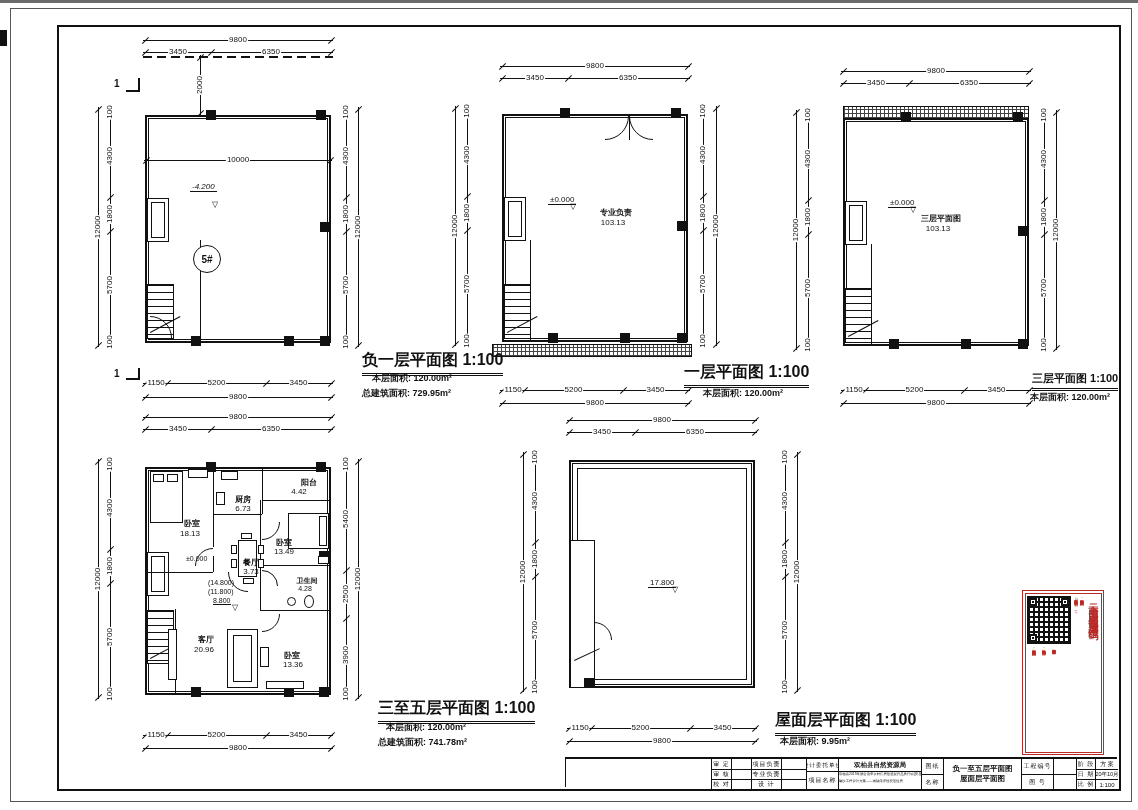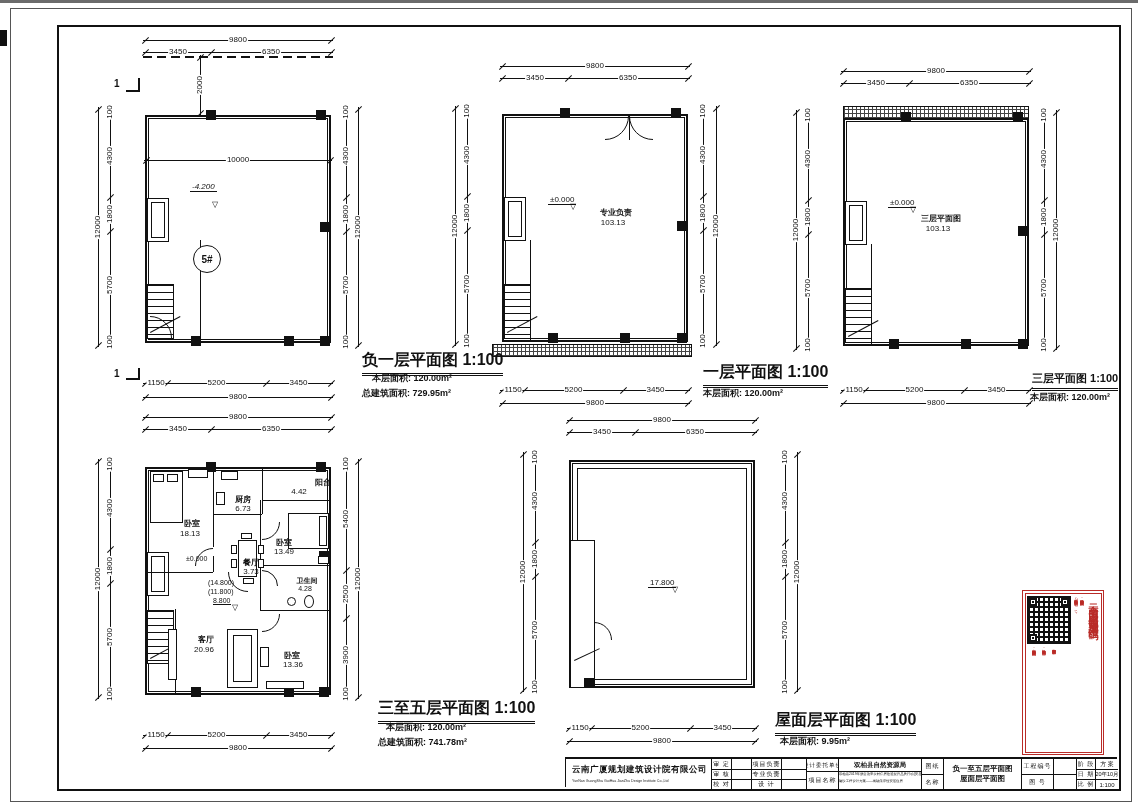--- a/index.html
+++ b/index.html
@@ -481,21 +481,21 @@
     <span>本层面积:</span> <span>120.00m²</span>
   </div>
   <div class="abs area-line" style="left:362px;top:387px;">
     <span>总建筑面积:</span> <span>729.95m²</span>
   </div>
 
   <span class="abs lvl" style="left:548px;top:195px;">±0.000</span>
   <span class="abs tri" style="left:570px;top:203px;">▽</span>
   <span class="abs room-name" style="left:616px;top:207px;">专业负责</span>
   <span class="abs room-area" style="left:613px;top:218px;">103.13</span>
-  <div class="abs ptitle" style="left:703px;top:362px;">
+  <div class="abs ptitle" style="left:684px;top:362px;">
     <span>一层平面图</span>&nbsp;<span>1:100</span>
   </div>
   <div class="abs area-line" style="left:703px;top:387px;">
     <span>本层面积:</span> <span>120.00m²</span>
   </div>
 
   <span class="abs lvl" style="left:888px;top:198px;">±0.000</span>
   <span class="abs tri" style="left:910px;top:206px;">▽</span>
   <span class="abs room-name" style="left:941px;top:213px;">三层平面图</span>
   <span class="abs room-area" style="left:938px;top:224px;">103.13</span>
@@ -503,21 +503,21 @@
     <span>三层平面图</span>&nbsp;<span>1:100</span>
   </div>
   <div class="abs area-line" style="left:1030px;top:391px;">
     <span>本层面积:</span> <span>120.00m²</span>
   </div>
 
   <span class="abs room-name" style="left:192px;top:518px;">卧室</span>
   <span class="abs room-area" style="left:190px;top:529px;">18.13</span>
   <span class="abs room-name" style="left:243px;top:494px;">厨房</span>
   <span class="abs room-area" style="left:243px;top:504px;">6.73</span>
-  <span class="abs room-name" style="left:299px;top:477px;padding-left:48px;">阳台</span>
+  <span class="abs room-name" style="left:285px;top:477px;padding-left:48px;">阳台</span>
   <span class="abs room-area" style="left:299px;top:487px;">4.42</span>
   <span class="abs room-name" style="left:284px;top:537px;">卧室</span>
   <span class="abs room-area" style="left:284px;top:547px;">13.49</span>
   <span class="abs room-name" style="left:251px;top:557px;">餐厅</span>
   <span class="abs room-area" style="left:251px;top:567px;">3.73</span>
   <span class="abs room-name" style="left:307px;top:576px;font-size:7px;">卫生间</span>
   <span class="abs room-area" style="left:305px;top:585px;font-size:7px;">4.28</span>
   <span class="abs room-name" style="left:206px;top:634px;">客厅</span>
   <span class="abs room-area" style="left:204px;top:645px;">20.96</span>
   <span class="abs room-name" style="left:292px;top:650px;">卧室</span>
@@ -540,29 +540,20 @@
   <span class="abs lvl" style="left:648px;top:578px;">17.800</span>
   <span class="abs tri" style="left:672px;top:586px;">▽</span>
   <div class="abs ptitle" style="left:775px;top:710px;">
     <span>屋面层平面图</span>&nbsp;<span>1:100</span>
   </div>
   <div class="abs area-line" style="left:780px;top:735px;">
     <span>本层面积:</span> <span>9.95m²</span>
   </div>
 
   <div class="abs tb">
-    <div class="cell first" style="left:0;top:0;width:145px;height:30px;justify-content:flex-start;">
-      <svg width="17" height="24" style="margin-left:3px;">
-        <path d="M3 2 Q14 1 12 6 Q4 8 12 10 Q3 12 12 15 Q4 17 12 19 Q5 21 13 22 L4 23 Q2 13 3 2 Z" fill="#111"></path>
-      </svg>
-      <div style="margin-left:3px;">
-        <div class="company-cn">云南广厦规划建筑设计院有限公司</div>
-        <div class="company-en">YunNan GuangSha GuiHua JianZhu Design Institute Co.,Ltd</div>
-      </div>
-    </div>
     <div class="cell tb-label" style="left:145px;top:0;width:20px;height:10px;">审 定</div>
     <div class="cell tb-label" style="left:145px;top:10px;width:20px;height:10px;border-top:1px solid #111;">审 核</div>
     <div class="cell tb-label" style="left:145px;top:20px;width:20px;height:10px;border-top:1px solid #111;">校 对</div>
     <div class="cell" style="left:165px;top:0;width:20px;height:10px;"></div>
     <div class="cell" style="left:165px;top:10px;width:20px;height:10px;border-top:1px solid #111;"></div>
     <div class="cell" style="left:165px;top:20px;width:20px;height:10px;border-top:1px solid #111;"></div>
     <div class="cell tb-label" style="left:185px;top:0;width:30px;height:10px;">项目负责</div>
     <div class="cell tb-label" style="left:185px;top:10px;width:30px;height:10px;border-top:1px solid #111;">专业负责</div>
     <div class="cell tb-label" style="left:185px;top:20px;width:30px;height:10px;border-top:1px solid #111;">设 计</div>
     <div class="cell" style="left:215px;top:0;width:25px;height:10px;"></div>

